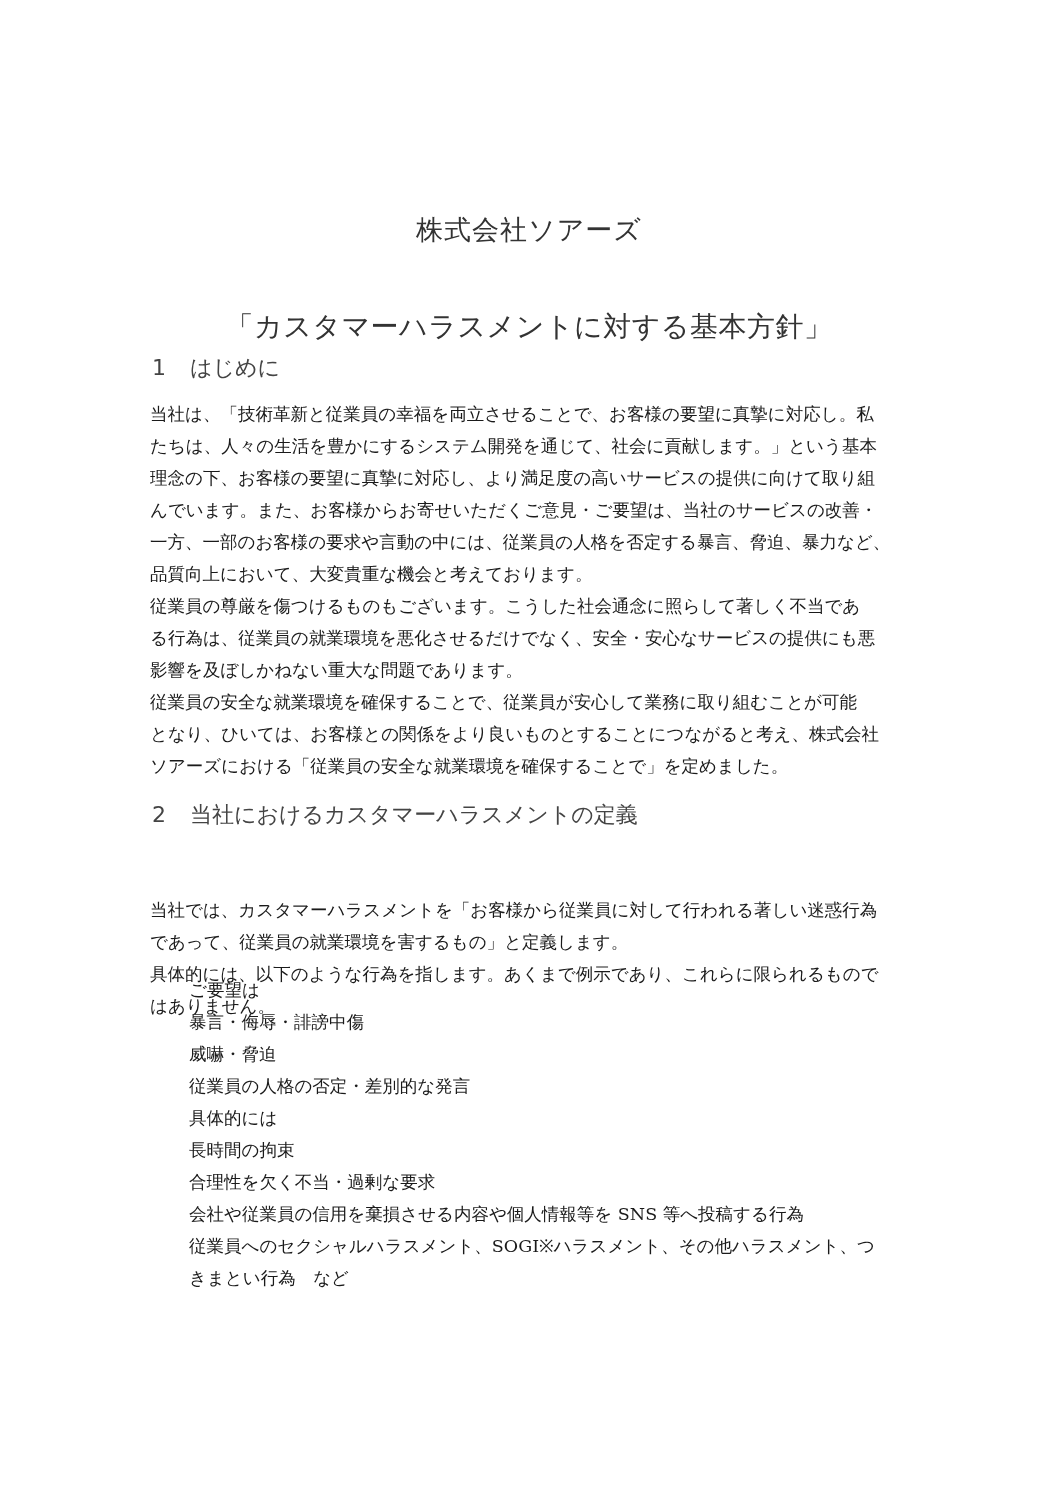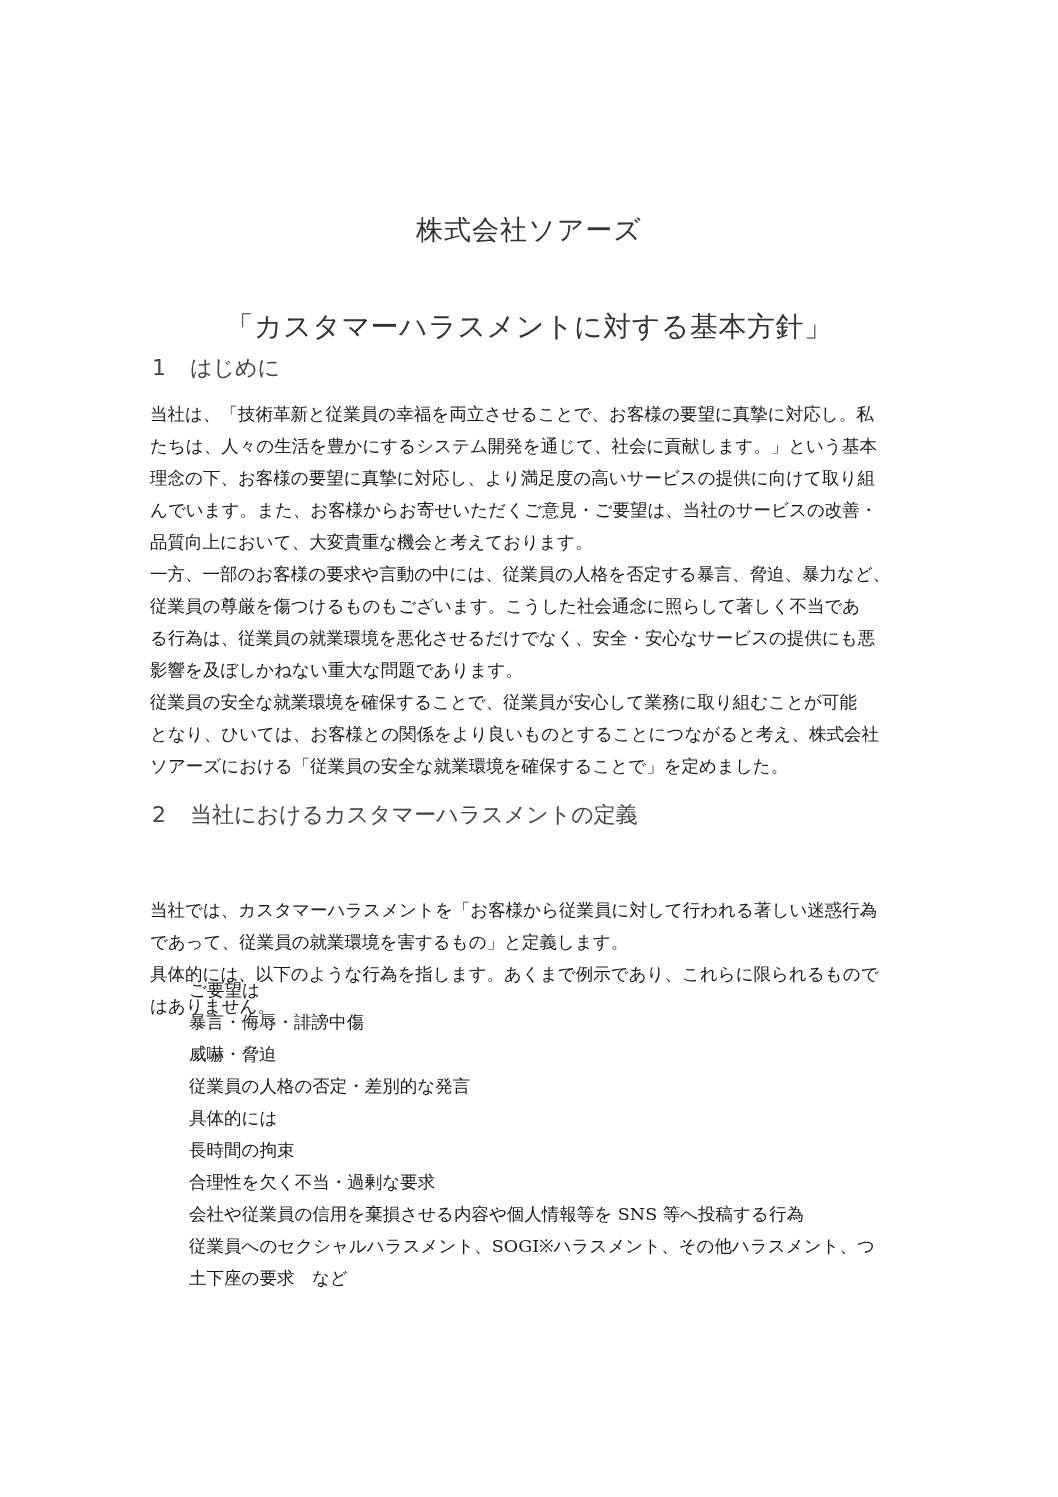--- a/index.html
+++ b/index.html
@@ -93,22 +93,22 @@
   <div class="title company">株式会社ソアーズ</div>
   <div class="title policy">「カスタマーハラスメントに対する基本方針」</div>
 
   <div class="heading" style="top:353px;"><span class="num">1</span><span>はじめに</span></div>
 
   <div class="para" style="top:398px;">
     <span class="line">当社は、「技術革新と従業員の幸福を両立させることで、お客様の要望に真摯に対応し。私</span>
     <span class="line">たちは、人々の生活を豊かにするシステム開発を通じて、社会に貢献します。」という基本</span>
     <span class="line">理念の下、お客様の要望に真摯に対応し、より満足度の高いサービスの提供に向けて取り組</span>
     <span class="line">んでいます。また、お客様からお寄せいただくご意見・ご要望は、当社のサービスの改善・</span>
+    <span class="line">一方、一部のお客様の要求や言動の中には、従業員の人格を否定する暴言、脅迫、暴力など、</span>
     <span class="line">品質向上において、大変貴重な機会と考えております。</span>
-    <span class="line">一方、一部のお客様の要求や言動の中には、従業員の人格を否定する暴言、脅迫、暴力など、</span>
     <span class="line">従業員の尊厳を傷つけるものもございます。こうした社会通念に照らして著しく不当であ</span>
     <span class="line">る行為は、従業員の就業環境を悪化させるだけでなく、安全・安心なサービスの提供にも悪</span>
     <span class="line">影響を及ぼしかねない重大な問題であります。</span>
     <span class="line">従業員の安全な就業環境を確保することで、従業員が安心して業務に取り組むことが可能</span>
     <span class="line">となり、ひいては、お客様との関係をより良いものとすることにつながると考え、株式会社</span>
     <span class="line">ソアーズにおける「従業員の安全な就業環境を確保することで」を定めました。</span>
   </div>
 
   <div class="heading" style="top:800px;"><span class="num">2</span><span>当社におけるカスタマーハラスメントの定義</span></div>
 
@@ -122,16 +122,16 @@
   <ul class="list" style="top:974px;">
     <li>ご要望は</li>
     <li>暴言・侮辱・誹謗中傷</li>
     <li>威嚇・脅迫</li>
     <li>従業員の人格の否定・差別的な発言</li>
     <li>具体的には</li>
     <li>長時間の拘束</li>
     <li>合理性を欠く不当・過剰な要求</li>
     <li>会社や従業員の信用を棄損させる内容や個人情報等を SNS 等へ投稿する行為</li>
     <li>従業員へのセクシャルハラスメント、SOGI※ハラスメント、その他ハラスメント、つ</li>
-    <li>土下座の要求　など</li>
+    <li>きまとい行為　など</li>
   </ul>
 
 </div>
 
 </body></html>

